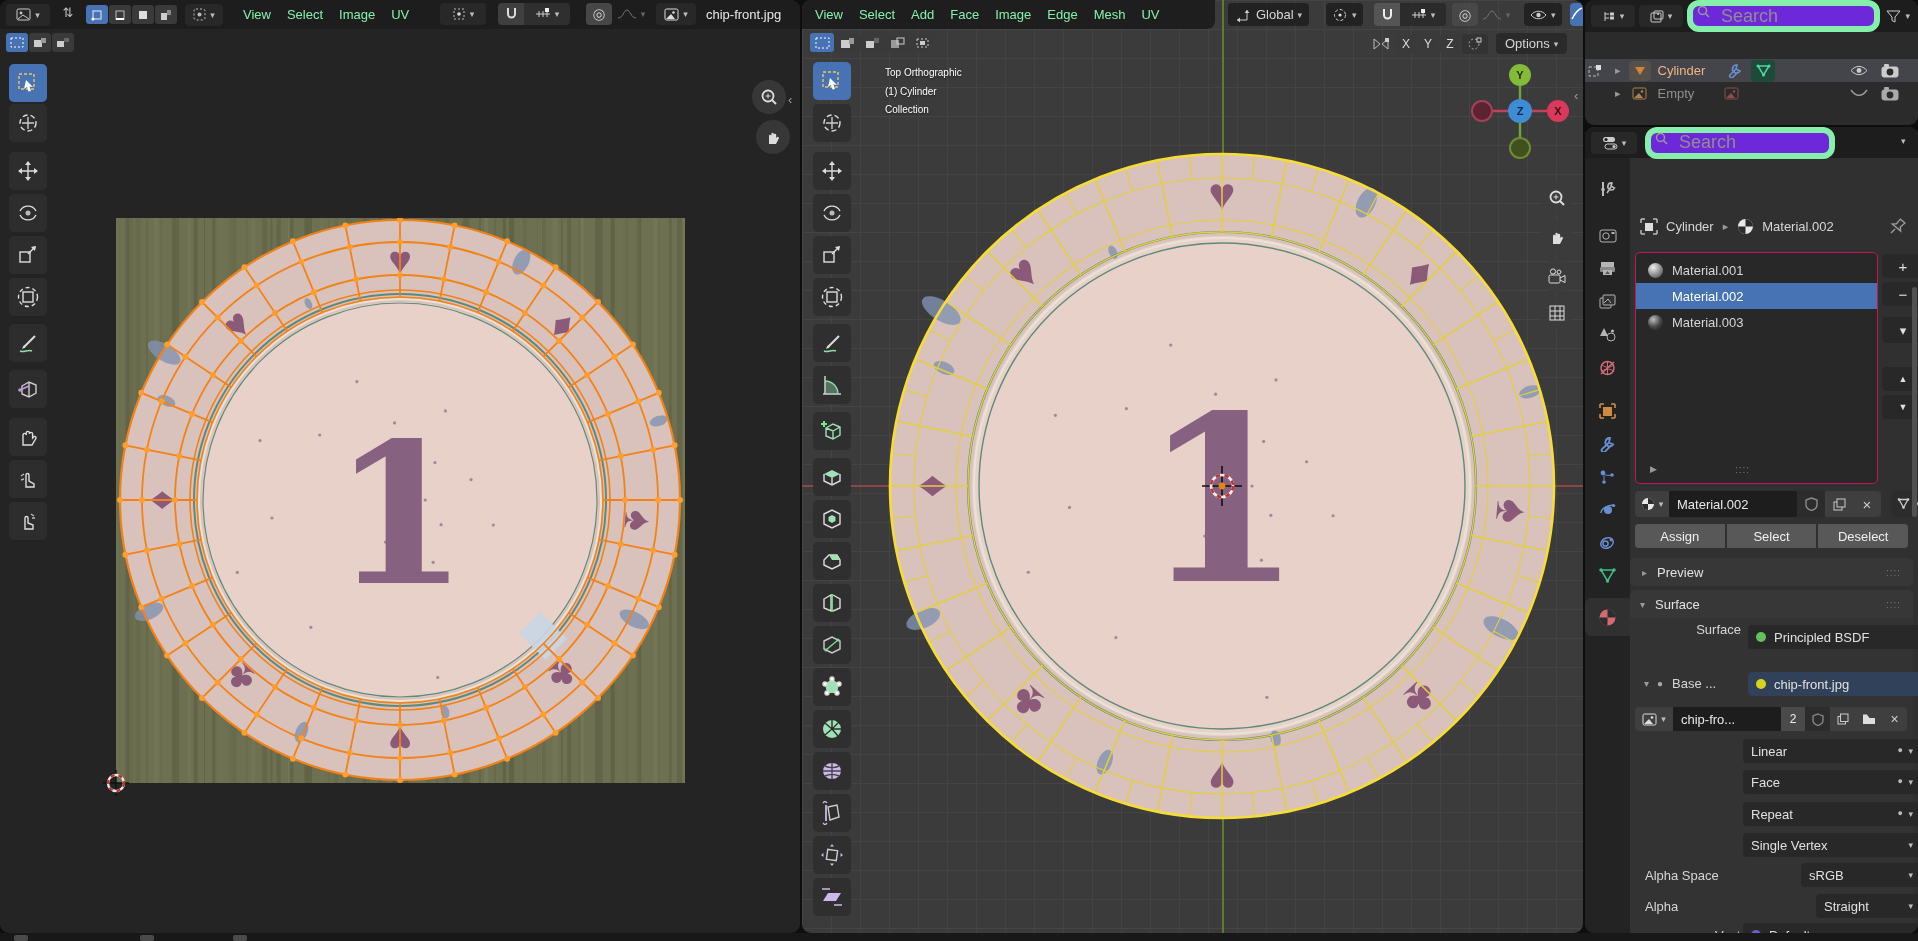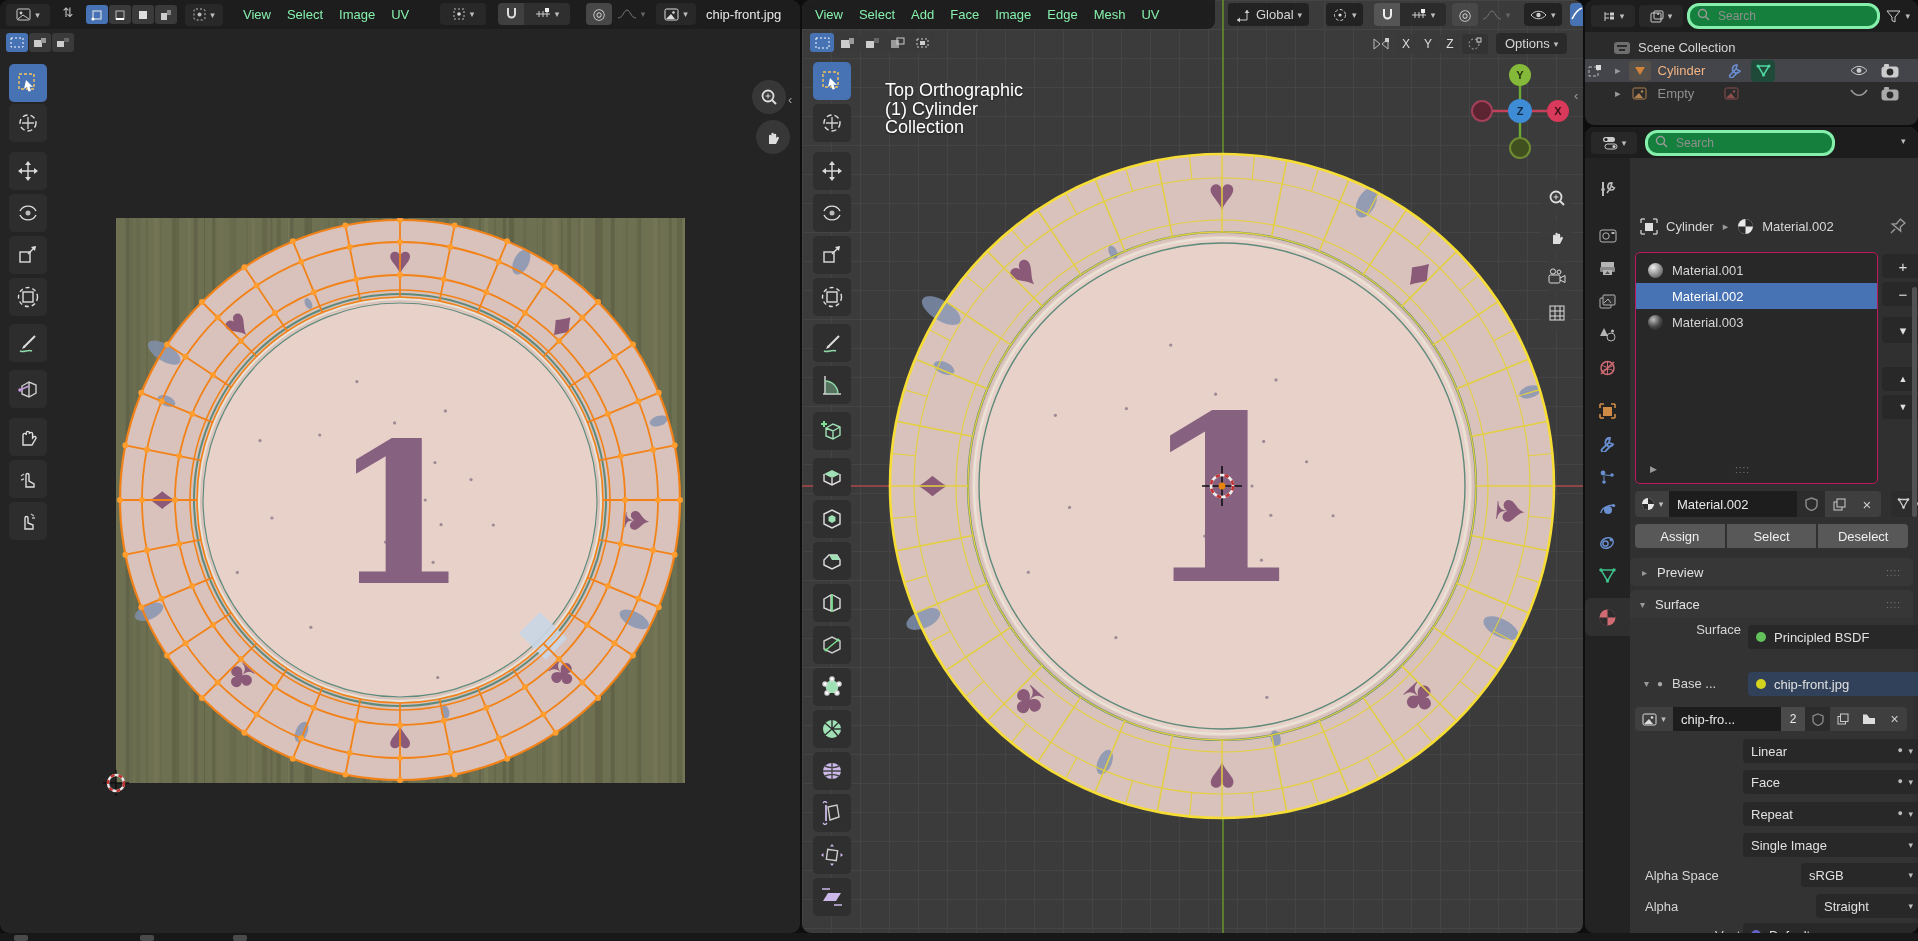--- a/index.html
+++ b/index.html
@@ -18,21 +18,21 @@
   .tool svg{stroke:#d9d9d9;fill:none;stroke-width:1.4}
   .mini-btn{height:19px;border-radius:3px;background:#3a3a3a;display:flex;align-items:center;justify-content:center}
   .grid-bg{background-color:#3b3b3b;background-image:linear-gradient(#444 1px,transparent 1px),linear-gradient(90deg,#444 1px,transparent 1px);background-size:29px 29px}
   .grip{color:#777;font-size:10px;letter-spacing:1px}
   .panel-hdr{background:#373737;border-radius:5px;display:flex;align-items:center;color:#e2e2e2;font-size:13px}
   .dd2{background:#282828;border-radius:4px;display:flex;align-items:center;color:#e0e0e0;font-size:13px;padding:0 8px;justify-content:space-between}
   .field{background:#1d1d1d;color:#e8e8e8;font-size:13px;display:flex;align-items:center;padding:0 8px;border-radius:0}
   .seg{background:#3f3f3f;display:flex;align-items:center;justify-content:center;color:#cfcfcf}
   .sphere{border-radius:50%;background:radial-gradient(circle at 35% 30%,#efefef,#8a8a8a 55%,#3c3c3c)}
   .sphere.dark{background:radial-gradient(circle at 35% 30%,#bdbdbd,#4a4a4a 50%,#151515)}
-  input{background:#15803d;border:3px solid #86efac;border-radius:12px;color:#cfcfcf;font-size:12px;outline:none}
+  input{background:#6d28d9;border:6px solid #86efac;border-radius:12px;color:#cfcfcf;font-size:18px;outline:none}
   input::placeholder{color:#8f8f8f}
   .navball{width:34px;height:34px;border-radius:50%;background:#3c3c3ccc;display:flex;align-items:center;justify-content:center}
   .olrow{position:absolute;left:0;width:333px;height:23px;display:flex;align-items:center;font-size:13px;color:#d4d4d4}
   .tabicn{width:45px;height:33px;display:flex;align-items:center;justify-content:center}
 </style>
 </head>
 <body>
 
 <div>
 
@@ -731,21 +731,21 @@
             <circle cx="6" cy="7" r="5" stroke="#aaa" stroke-dasharray="2 2" fill="none"></circle>
             <rect x="9" y="1" width="4" height="4" stroke="#ccc" fill="none"></rect>
           </svg>
         </div>
     <div class="flex" style="height:21px;background:#2a2a2a;border-radius:4px;padding:0 9px;margin-left:6px">
       <span class="txt">Options</span>
           <span class="caret">▾</span>
     </div>
   </div>
 
-  <div class="abs" style="left:83px;top:81px;color:#fff;font-size:18px;line-height:18.5px;text-shadow:0 1px 2px #0008">
+  <div class="abs" style="left:83px;top:64px;color:#fff;font-size:10px;line-height:18.5px;text-shadow:0 1px 2px #0008">
     <div>Top Orthographic</div>
     <div>(1) Cylinder</div>
     <div>Collection</div>
   </div>
 
   <div>
     <div class="tool active abs" style="left:11px;top:62px">
           <svg width="24" height="24">
             <rect x="3" y="3" width="15" height="15" stroke="#f5c45c" stroke-dasharray="3 2"></rect>
             <path d="M10 9 L17 16 L13.5 15.5 L15 20 L12.5 20.5 L11 16 L8 18 Z" fill="#fff" stroke="none"></path>
@@ -953,28 +953,20 @@
             <line x1="8.5" y1="8.5" x2="12" y2="12" stroke="#999" stroke-width="1.5"></line>
           </svg>
       <input style="width: 100%; height: 20px; padding: 0px 6px 0px 28px;" placeholder="Search">
     </div>
     <div class="flex" style="padding:0 2px">
       <svg width="15" height="13">
             <path d="M1 1 H14 L9 7 V12 L6 10.5 V7 Z" stroke="#ccc" fill="none"></path>
           </svg>
       <span class="caret">▾</span>
     </div>
-  </div>
-  <div class="olrow" style="top:36px">
-    <svg style="margin-left:28px" width="18" height="16">
-          <rect x="1" y="2" width="16" height="12" rx="3" fill="#6e6e6e"></rect>
-          <rect x="4" y="5" width="10" height="2" fill="#2b2b2b"></rect>
-          <rect x="6" y="9" width="6" height="2" fill="#2b2b2b"></rect>
-        </svg>
-    <span style="margin-left:7px">Scene Collection</span>
   </div>
   <div class="olrow" style="top:59px;background:#44444b">
     <svg style="margin-left:2px" width="16" height="14">
           <rect x="2" y="3" width="9" height="9" stroke="#bbb" fill="none" stroke-dasharray="3 2"></rect>
           <rect x="9" y="1" width="5" height="5" fill="#ddd"></rect>
         </svg>
     <span class="dim" style="margin-left:12px;font-size:11px">▸</span>
     <div style="margin-left:8px;width:22px;height:20px;border-radius:4px;background:#55504a;display:flex;align-items:center;justify-content:center">
       <svg width="14" height="12">
             <path d="M2 2 H12 L7 10 Z" fill="#d0833b"></path>
@@ -1297,21 +1289,21 @@
           <span>Face</span>
           <span class="caret">▾</span>
         </div>
     <span class="abs" style="right:10px;top:158px;color:#bbb;font-size:9px">●</span>
     <div class="dd2 abs" style="left:113px;top:184px;width:162px;height:24px">
           <span>Repeat</span>
           <span class="caret">▾</span>
         </div>
     <span class="abs" style="right:10px;top:190px;color:#bbb;font-size:9px">●</span>
     <div class="dd2 abs" style="left:113px;top:215px;width:162px;height:24px">
-          <span>Single Image</span>
+          <span>Single Vertex</span>
           <span class="caret">▾</span>
         </div>
 
     <span class="txt abs" style="left:15px;top:250px">Alpha Space</span>
     <div class="dd2 abs" style="left:171px;top:245px;width:104px;height:24px">
           <span>sRGB</span>
           <span class="caret">▾</span>
         </div>
 
     <span class="txt abs" style="left:15px;top:281px">Alpha</span>

